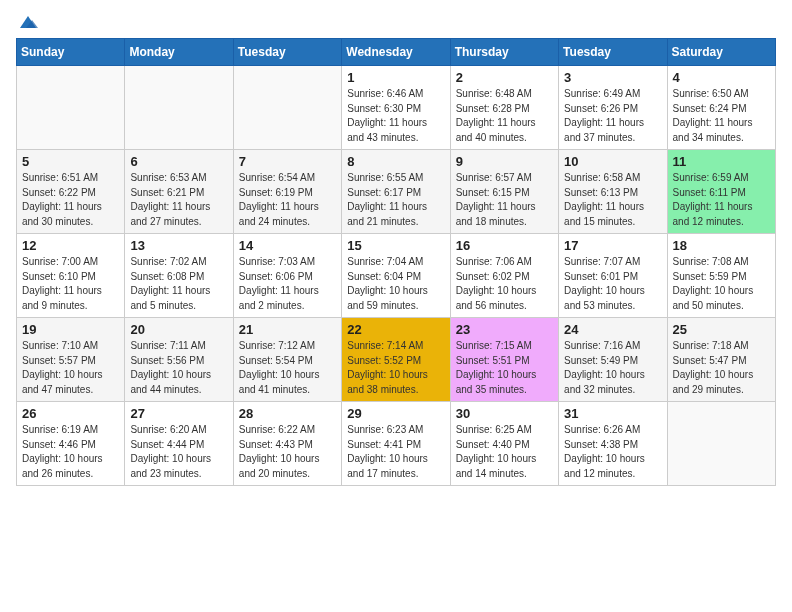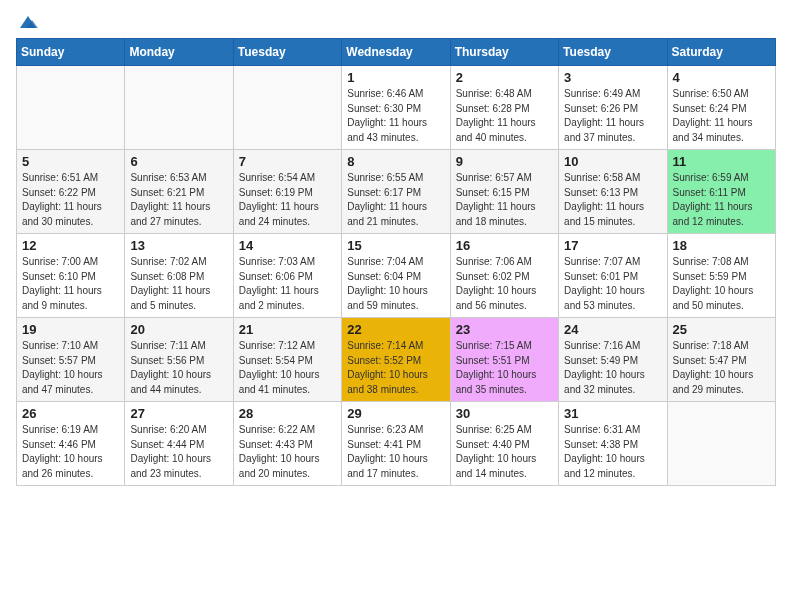--- a/index.html
+++ b/index.html
@@ -332,21 +332,21 @@
         </td>
         <td>
           <div class="day-num">30</div>
           <div class="day-info" style="white-space: pre-line;">Sunrise: 6:25 AM
 Sunset: 4:40 PM
 Daylight: 10 hours
 and 14 minutes.</div>
         </td>
         <td>
           <div class="day-num">31</div>
-          <div class="day-info" style="white-space: pre-line;">Sunrise: 6:31 AM
+          <div class="day-info" style="white-space: pre-line;">Sunrise: 6:26 AM
 Sunset: 4:38 PM
 Daylight: 10 hours
 and 12 minutes.</div>
         </td>
         <td class="empty-cell"></td>
       </tr>
     </tbody>
 </table>
 
 </body></html>

